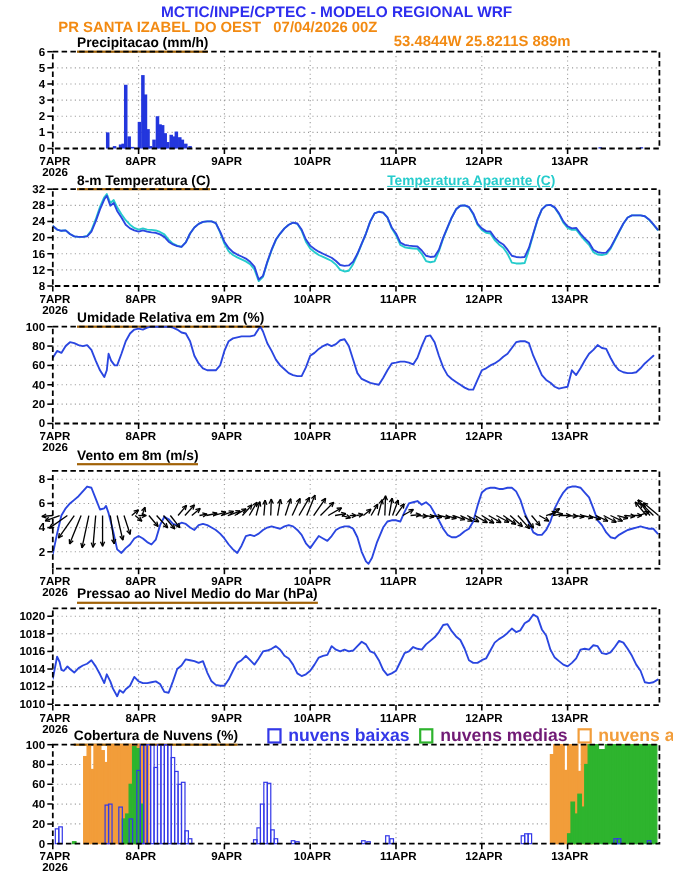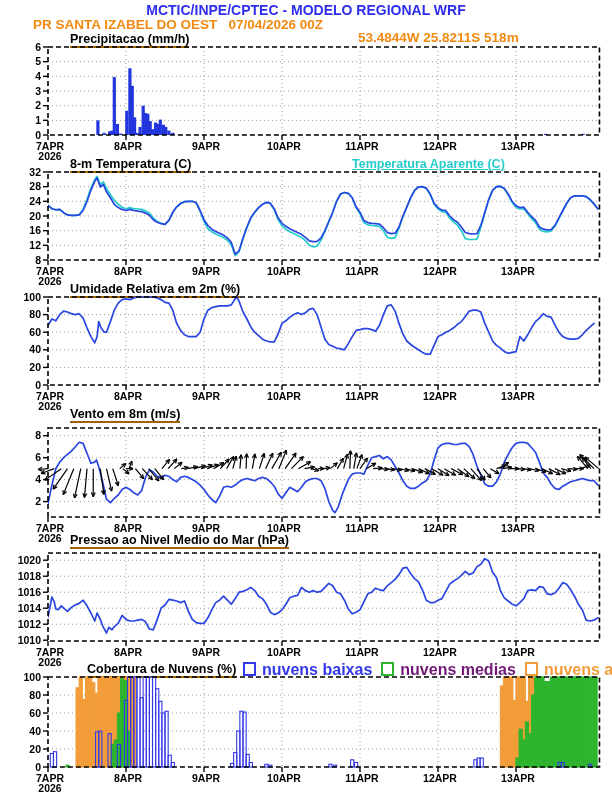--- a/index.html
+++ b/index.html
@@ -1,44 +1,44 @@
 <!DOCTYPE html>
 <html><head>
 <meta charset="utf-8">
 <style>
   html,body{margin:0;padding:0;background:#fff;}
   #page{position:relative;width:612px;height:792px;background:#fff;overflow:hidden;
         font-family:"Liberation Sans",sans-serif;font-weight:bold;}
   .hdr{position:absolute;white-space:pre;letter-spacing:0px;}
   #hdr-title{top:2px;left:0;width:612px;text-align:center;font-size:14px;color:#2d2dee;}
-  #hdr-station{top:17px;left:33px;font-size:13.5px;color:#f28a12;}
+  #hdr-station{top:17px;left:53px;font-size:13.5px;color:#f28a12;}
   #hdr-loc{top:30px;left:358px;font-size:13.5px;color:#f28a12;}
   .ptitle{position:absolute;font-size:12.5px;color:#000;border-bottom:2px solid #a16207;
           padding-bottom:0px;line-height:13px;white-space:pre;}
   .ptitle2{position:absolute;font-size:12.5px;line-height:13px;white-space:pre;text-decoration:underline;}
   svg{position:absolute;top:0;left:0;}
   .legend{position:absolute;top:662px;left:243px;display:flex;align-items:center;gap:4px;
           font-size:16px;line-height:13px;white-space:pre;}
   .lgbox{display:inline-block;width:9px;height:10px;background:#fff;margin-right:2px;}
 </style>
 </head>
 <body>
 <div id="page">
 
 <div class="hdr" id="hdr-title">MCTIC/INPE/CPTEC - MODELO REGIONAL WRF</div>
 <div class="hdr" id="hdr-station">PR SANTA IZABEL DO OEST   07/04/2026 00Z</div>
-<div class="hdr" id="hdr-loc">53.4844W 25.8211S 518m</div>
+<div class="hdr" id="hdr-loc">53.4844W 25.8211S 889m</div>
 
 <div class="ptitle" style="top:33px;left:70px">Precipitacao (mm/h)</div>
 <div class="ptitle" style="top:158px;left:70px">8-m Temperatura (C)</div>
 <div class="ptitle2" style="top:158px;left:352px;color:#25cccc">Temperatura Aparente (C)</div>
 <div class="ptitle" style="top:283px;left:70px">Umidade Relativa em 2m (%)</div>
 <div class="ptitle" style="top:408px;left:70px">Vento em 8m (m/s)</div>
 <div class="ptitle" style="top:534px;left:70px">Pressao ao Nivel Medio do Mar (hPa)</div>
-<div class="ptitle" style="top:663px;left:87px">Cobertura de Nuvens (%)</div>
+<div class="ptitle" style="top:663px;left:67px">Cobertura de Nuvens (%)</div>
 
 <div class="legend">
   <span class="lgbox" style="border:2px solid #3338e8"></span>
   <span style="color:#3338e8">nuvens baixas</span>
   <span class="lgbox" style="border:2px solid #2eb42e;margin-left:5px"></span>
   <span style="color:#701a75">nuvens medias</span>
   <span class="lgbox" style="border:2px solid #f29d3a;margin-left:5px"></span>
   <span style="color:#f29d3a">nuvens altas</span>
 </div>
 

